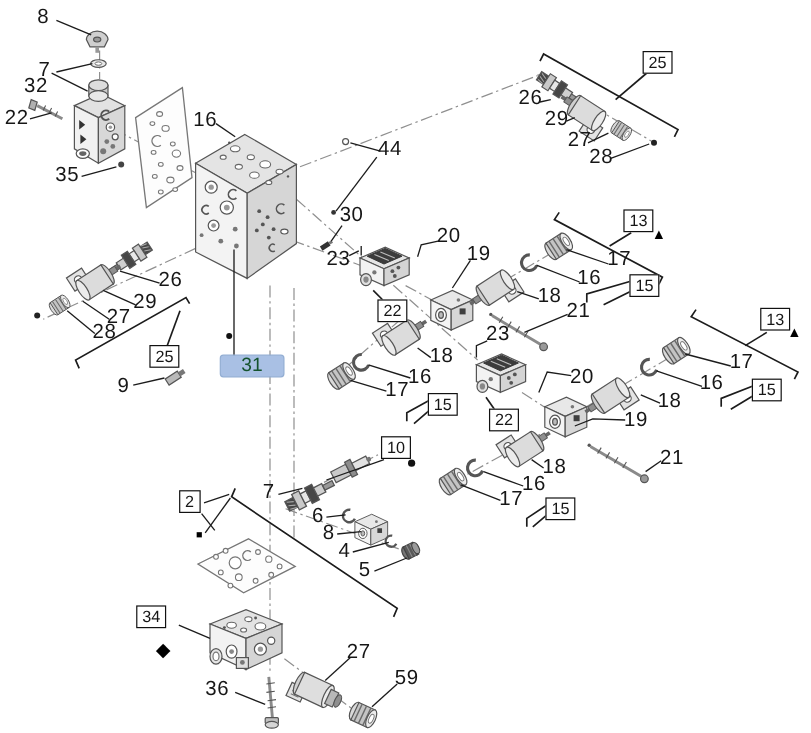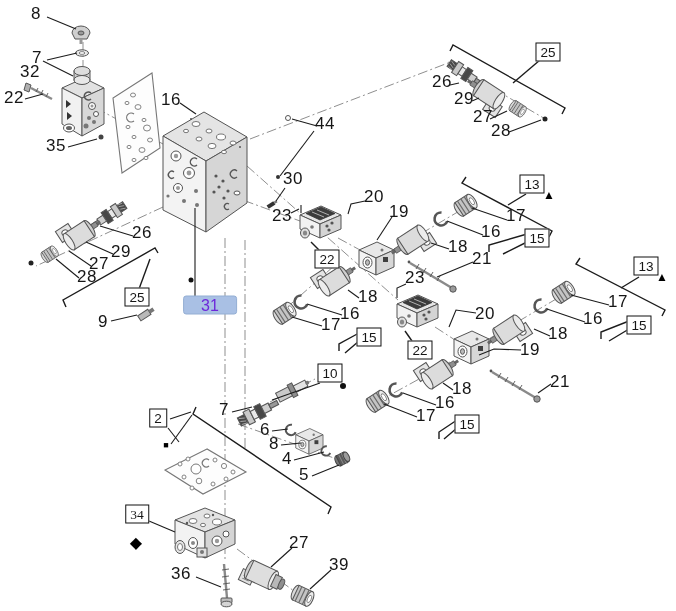--- a/index.html
+++ b/index.html
@@ -6,21 +6,21 @@
   #stage{position:relative;width:676px;height:611px;background:#fff;overflow:hidden;
          font-family:"Liberation Sans",sans-serif;}
   #drawing{position:absolute;left:0;top:0;}
   #callout-layer{position:absolute;left:0;top:0;width:100%;height:100%;}
   .callout{position:absolute;transform:translate(-50%,-50%);white-space:nowrap;
            font-family:"Liberation Sans",sans-serif;color:#161616;}
   .plain{font-size:17px;letter-spacing:.5px;}
   .boxed{font-size:13.5px;line-height:15px;border:1.4px solid #111;background:#fff;
          padding:1px 4px;}
   .highlight{font-size:16px;line-height:17px;border:1px solid #93aed3;border-radius:3px;
-             padding:0 17px;color:#6d28d9;}
+             padding:0 17px;color:#14532d;}
   .tri{font-size:12px;color:#000;}
   .diamond{font-size:16px;color:#000;}
   .square{font-size:9px;color:#000;}
   .lead{stroke:#1c1c1c;stroke-width:1.1;fill:none;}
   .brk{stroke:#1c1c1c;stroke-width:1.4;fill:none;}
   .axis{stroke:#8f8f8f;stroke-width:1;fill:none;stroke-dasharray:10 3 2 3;}
   .p{stroke:#555;stroke-width:1;}
 </style>
 </head>
 <body>
@@ -427,33 +427,33 @@
       <div class="callout plain" style="left: 462px; top: 389px;">18</div>
       <div class="callout plain" style="left: 445px; top: 403px;">16</div>
       <div class="callout plain" style="left: 426px; top: 416px;">17</div>
       <div class="callout plain" style="left: 224px; top: 410px;">7</div>
       <div class="callout plain" style="left: 265px; top: 430px;">6</div>
       <div class="callout plain" style="left: 274px; top: 444px;">8</div>
       <div class="callout plain" style="left: 287px; top: 459px;">4</div>
       <div class="callout plain" style="left: 304px; top: 475px;">5</div>
       <div class="callout plain" style="left: 181px; top: 574px;">36</div>
       <div class="callout plain" style="left: 299px; top: 543px;">27</div>
-      <div class="callout plain" style="left: 339px; top: 565px;">39</div>
+      <div class="callout plain" style="left: 339px; top: 565px;">59</div>
       <div class="callout boxed" style="left: 137px; top: 297px;">25</div>
       <div class="callout boxed" style="left: 548px; top: 52px;">25</div>
       <div class="callout boxed" style="left: 327px; top: 259px;">22</div>
       <div class="callout boxed" style="left: 420px; top: 350px;">22</div>
       <div class="callout boxed" style="left: 369px; top: 337px;">15</div>
       <div class="callout boxed" style="left: 537px; top: 238px;">15</div>
       <div class="callout boxed" style="left: 639px; top: 325px;">15</div>
       <div class="callout boxed" style="left: 467px; top: 424px;">15</div>
       <div class="callout boxed" style="left: 532px; top: 184px;">13</div>
       <div class="callout boxed" style="left: 646px; top: 266px;">13</div>
       <div class="callout boxed" style="left: 330px; top: 373px;">10</div>
       <div class="callout boxed" style="left: 158px; top: 418px;">2</div>
-      <div class="callout boxed" style="left: 137px; top: 514px; font-family: Liberation Serif, serif;">34</div>
+      <div class="callout boxed" style="left: 126px; top: 514px;">34</div>
       <div class="callout highlight" style="left: 210px; top: 305px; background: rgb(169, 192, 228);">31</div>
       <div class="callout tri" style="left: 549px; top: 195px;">▲</div>
       <div class="callout tri" style="left: 662px; top: 277px;">▲</div>
       <div class="callout diamond" style="left: 136px; top: 542px;">◆</div>
       <div class="callout square" style="left: 166px; top: 445px;">■</div>
     </div>
 </div>
 
 </body></html>

